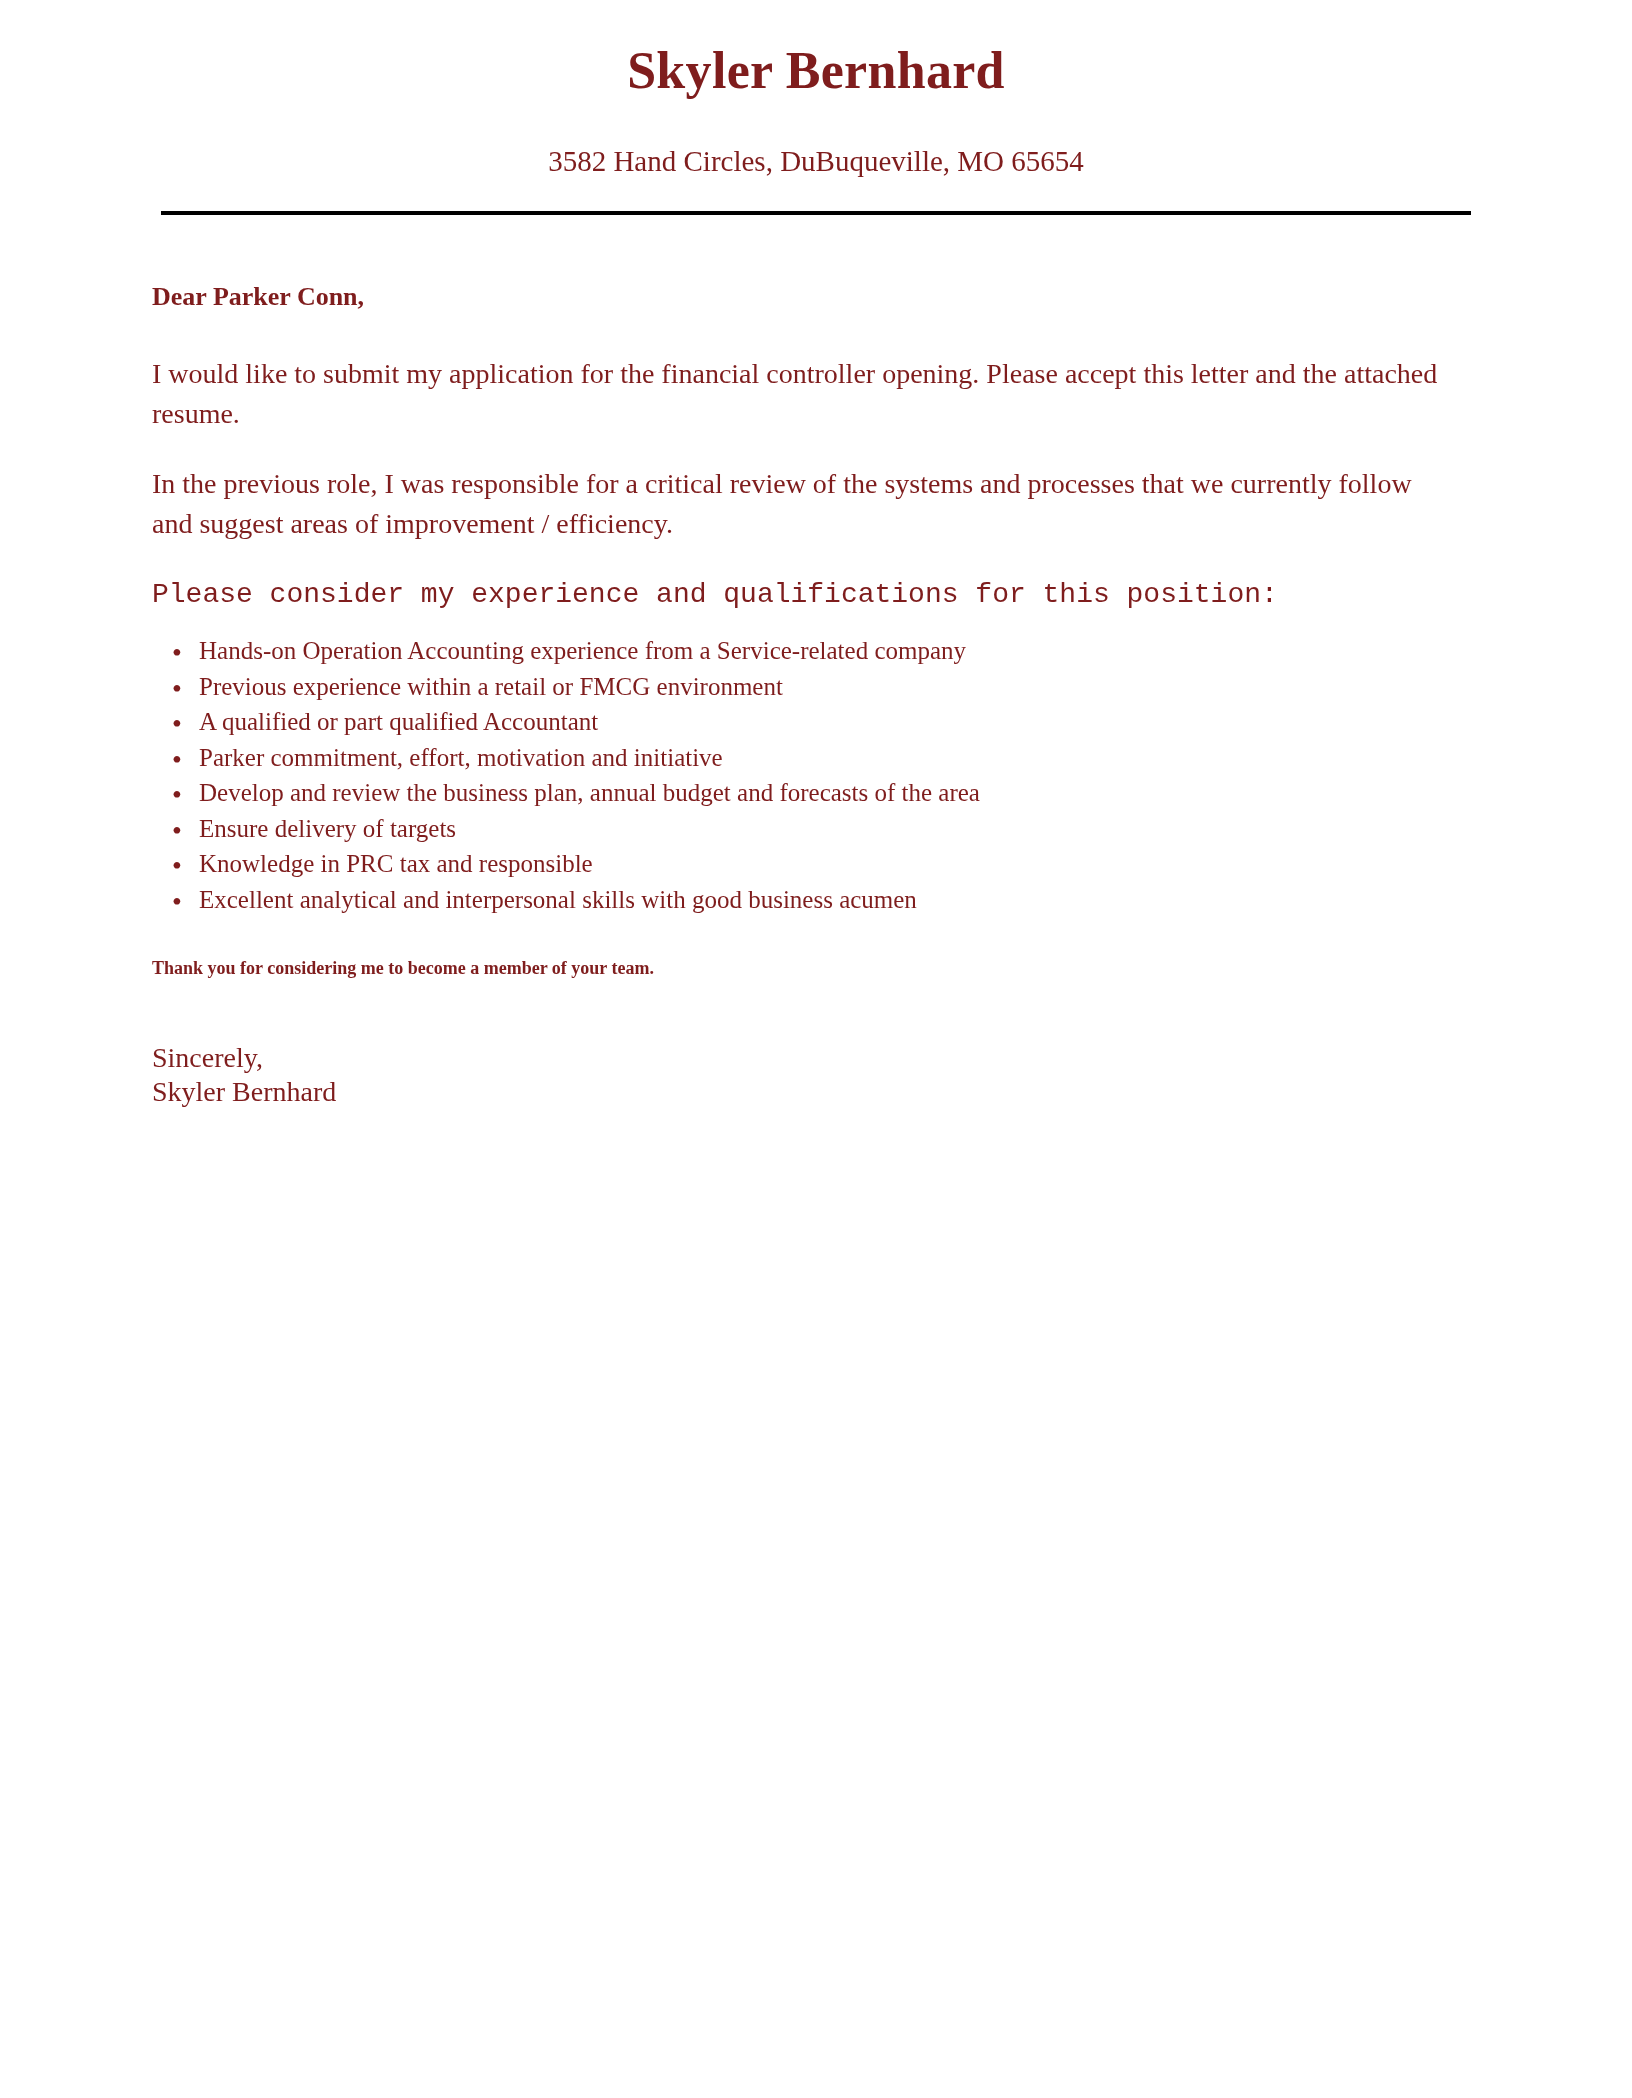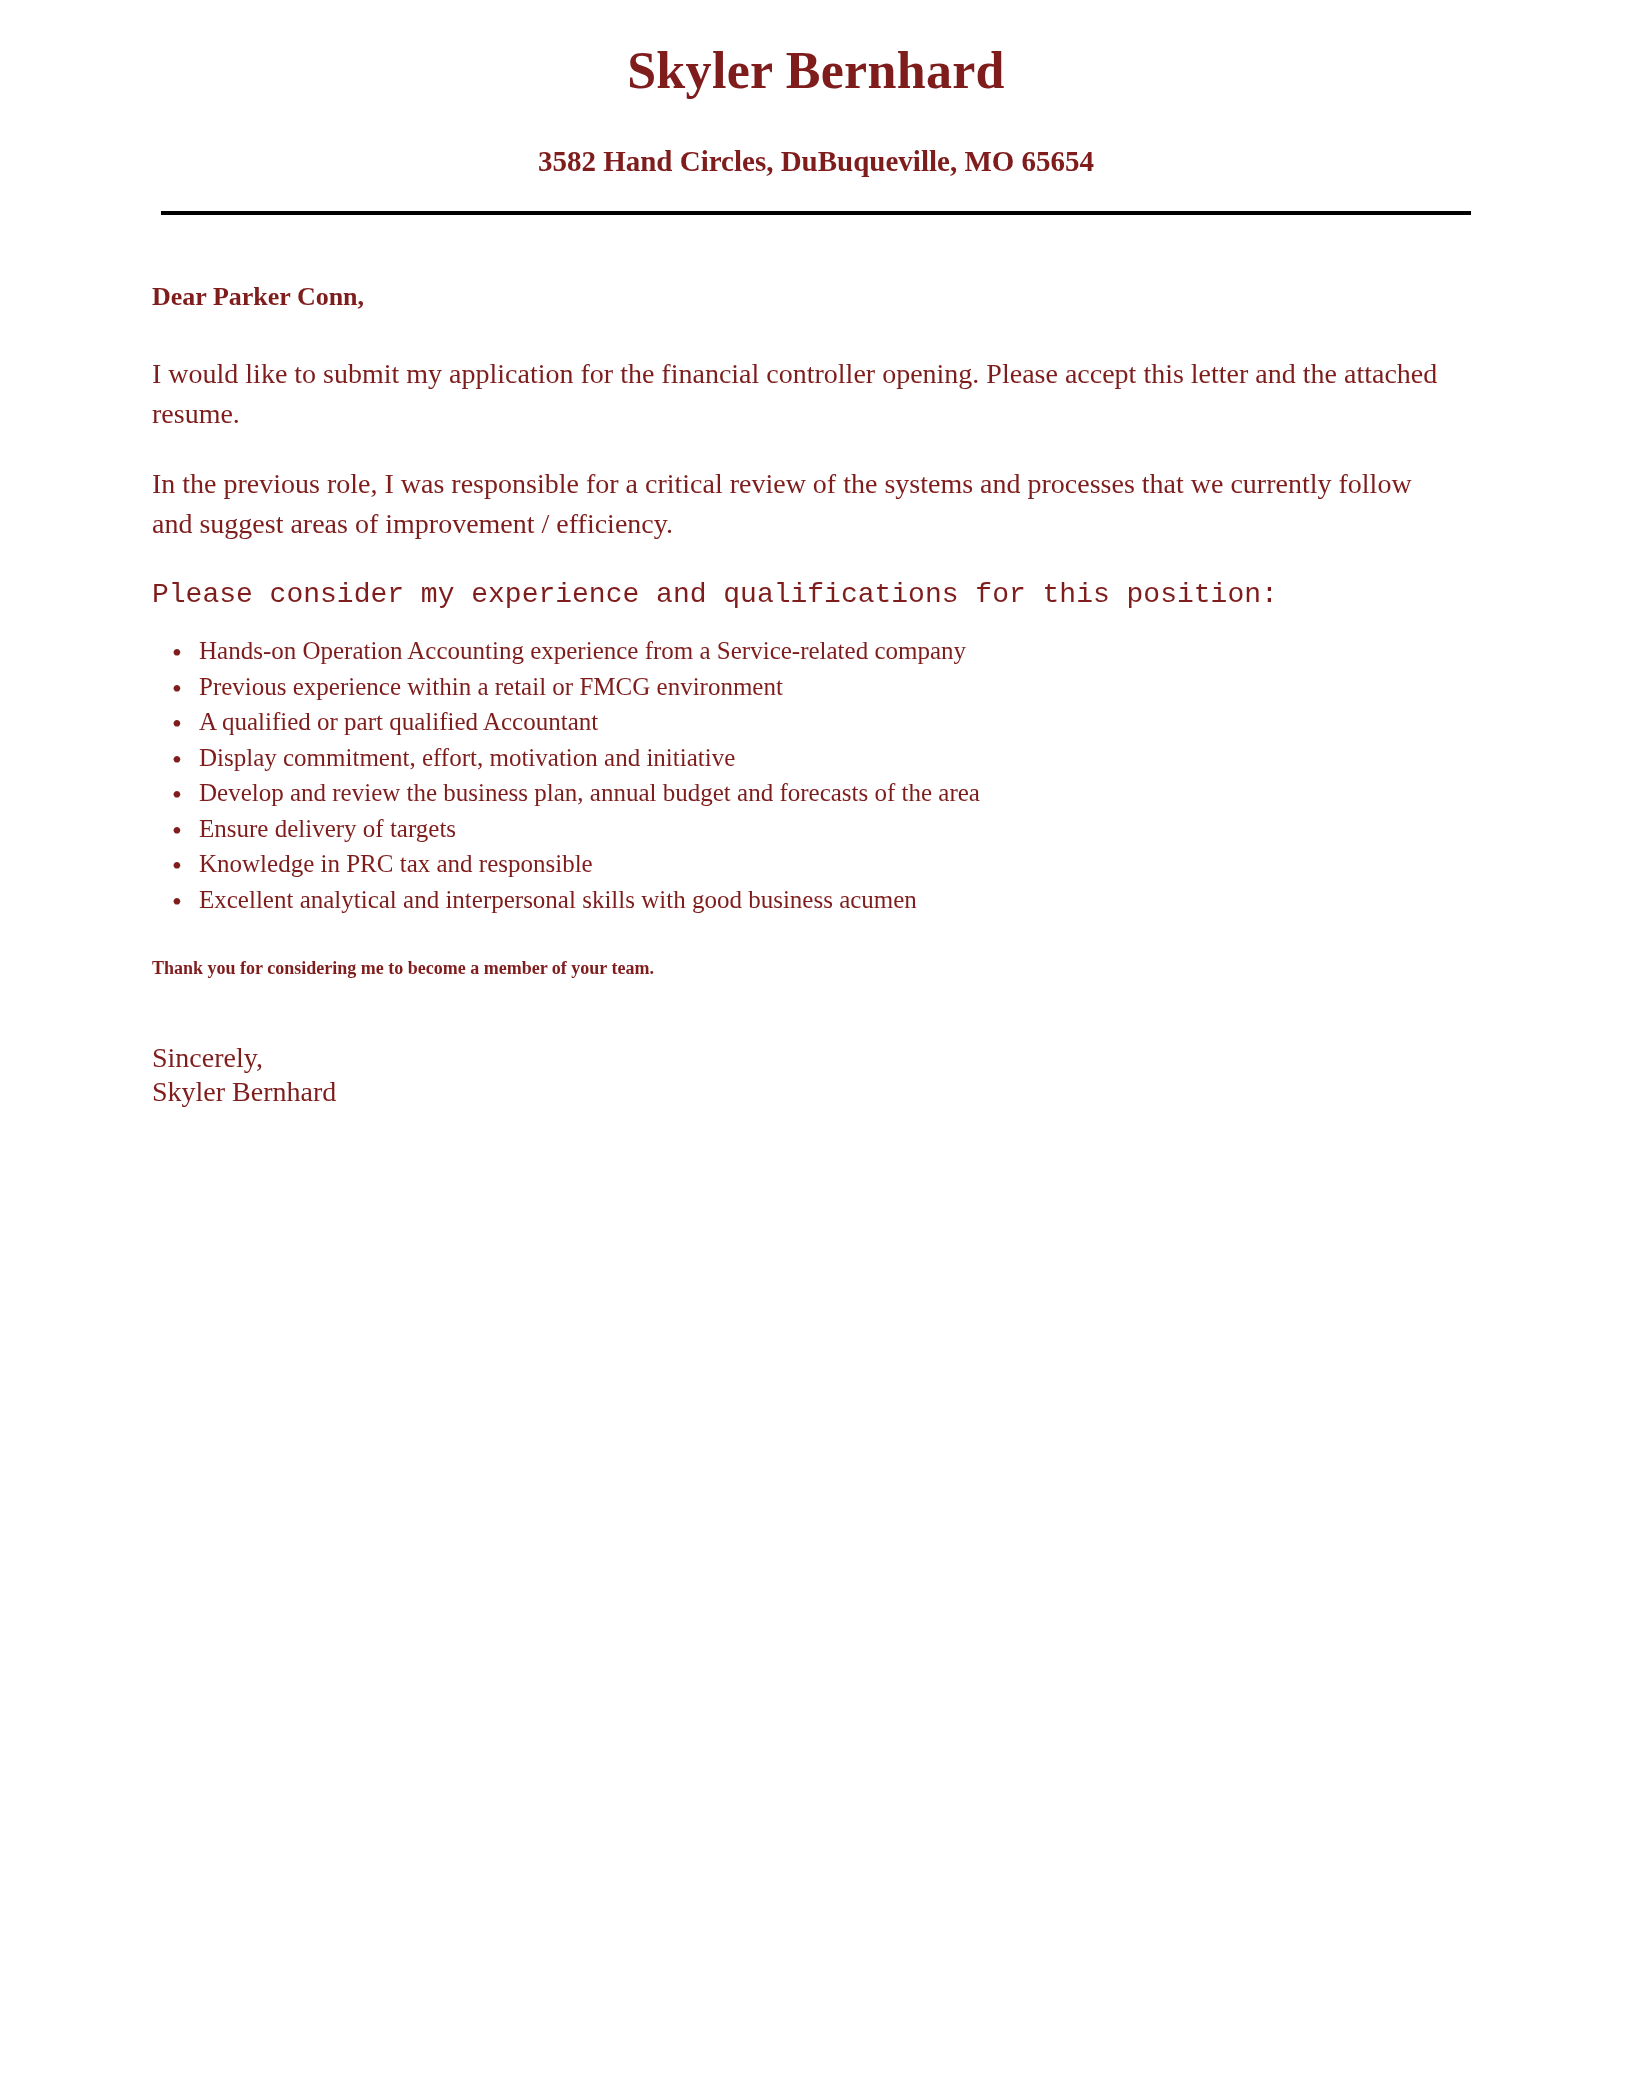--- a/index.html
+++ b/index.html
@@ -33,21 +33,21 @@
     font-size: 52px;
     font-weight: bold;
     line-height: 1.1;
     letter-spacing: 0.3px;
     margin: 0;
     white-space: nowrap;
   }
 
   .address-line {
     font-size: 29px;
-    font-weight: bold;
+    font-weight: normal;
     line-height: 1.15;
     margin: 0;
     padding-top: 46px;
     white-space: nowrap;
   }
 
   .header-rule {
     position: absolute;
     left: 161px;
     top: 211px;
@@ -146,21 +146,21 @@
     <p class="para intro-1">I would like to submit my application for the financial controller opening. Please accept this letter and the attached resume.</p>
 
     <p class="para intro-2">In the previous role, I was responsible for a critical review of the systems and processes that we currently follow and suggest areas of improvement / efficiency.</p>
 
     <p class="para lead-in">Please consider my experience and qualifications for this position:</p>
 
     <ul class="qual-list">
       <li>Hands-on Operation Accounting experience from a Service-related company</li>
       <li>Previous experience within a retail or FMCG environment</li>
       <li>A qualified or part qualified Accountant</li>
-      <li>Display commitment, effort, motivation and initiative</li>
+      <li>Parker commitment, effort, motivation and initiative</li>
       <li>Develop and review the business plan, annual budget and forecasts of the area</li>
       <li>Ensure delivery of targets</li>
       <li>Knowledge in PRC tax and responsible</li>
       <li>Excellent analytical and interpersonal skills with good business acumen</li>
     </ul>
 
     <p class="closing-bold">Thank you for considering me to become a member of your team.</p>
 
     <div class="signoff">
       <span class="sig-line">Sincerely,</span>

